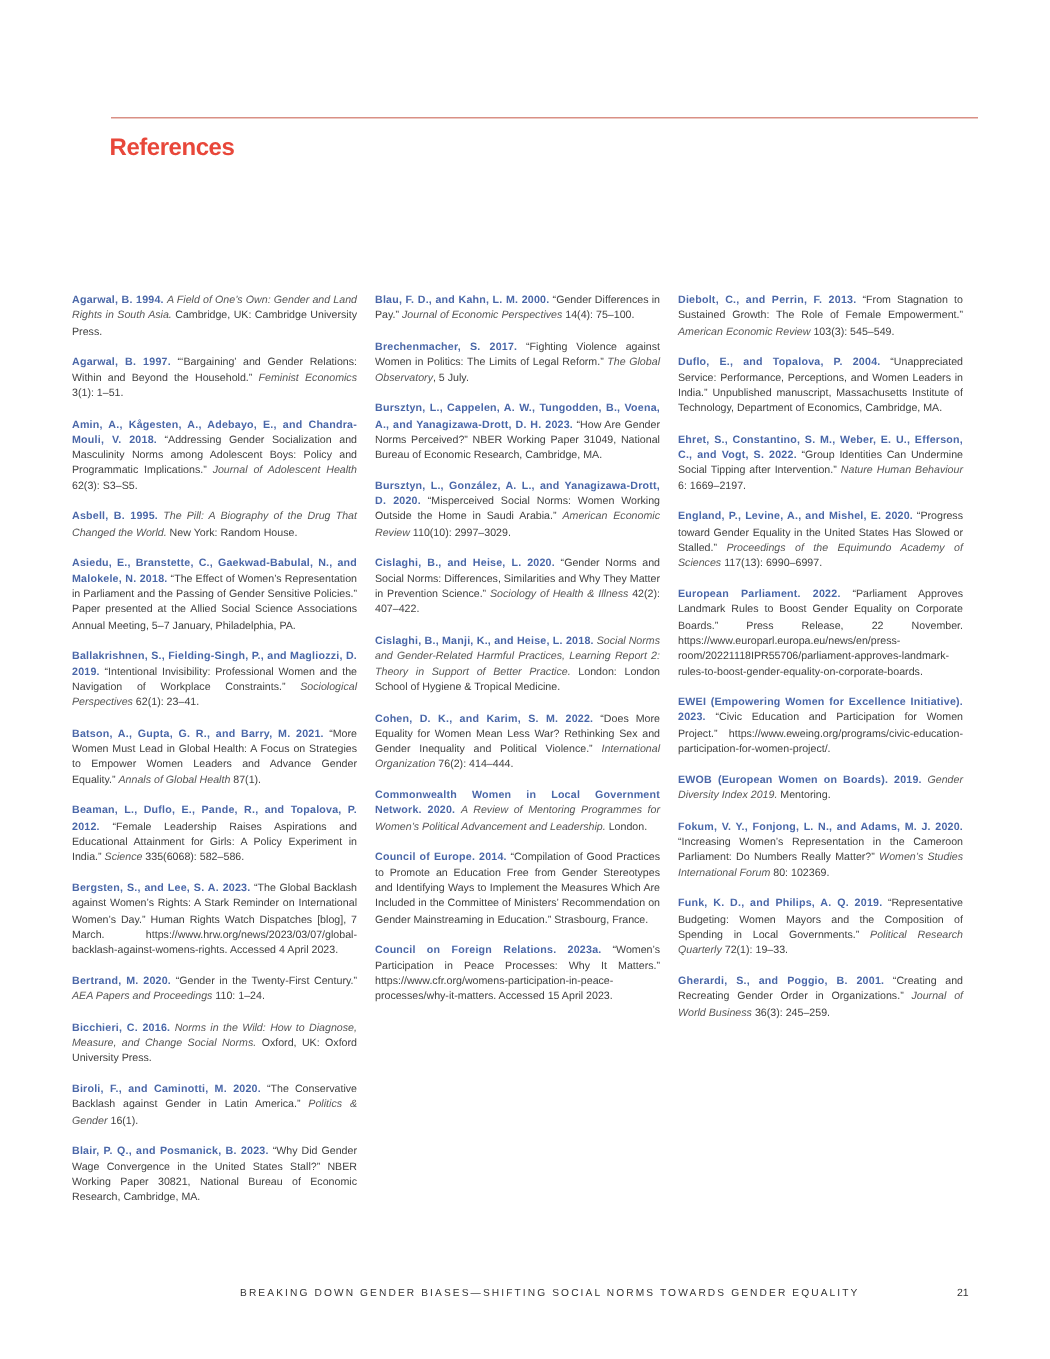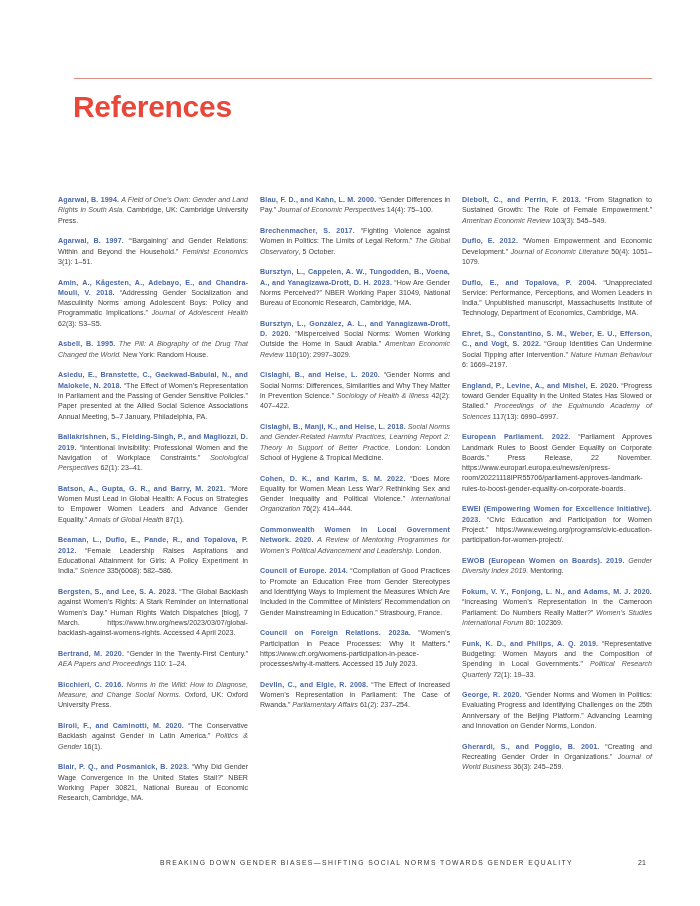--- a/index.html
+++ b/index.html
@@ -1,21 +1,21 @@
 <!DOCTYPE html>
 <html><head>
   <meta charset="utf-8">
   <style>
     html, body { margin:0; padding:0; background:#ffffff; }
     body { width:700px; height:906px; position:relative; overflow:hidden;
       font-family:"Liberation Sans", sans-serif; color:#3a3a3a; }
     .top-rule { position:absolute; left:74px; top:78px; width:578px; height:1px; background:#d99085; }
-    .title { position:absolute; left:73px; top:90px; margin:0; font-size:30px; font-weight:bold;
+    .title { position:absolute; left:73px; top:90px; margin:0; font-size:16px; font-weight:bold;
       color:#e8473a; letter-spacing:-0.3px; font-family:"Liberation Sans", sans-serif; }
-    .cols { position:absolute; left:58px; top:195px; width:594px; display:flex; gap:12px; }
+    .cols { position:absolute; left:48px; top:195px; width:594px; display:flex; gap:12px; }
     .col { width:190px; }
     .ref { font-size:7.1px; line-height:10.3px; text-align:justify; margin:0 0 10.4px 0; color:#3f3f3f; }
     .au { color:#4a67a8; font-weight:bold; letter-spacing:0.15px; }
     .it { font-style:italic; color:#555; }
     .footer { position:absolute; left:160px; top:859px; font-size:6.8px; letter-spacing:1.4px; color:#333; }
     .pageno { position:absolute; left:638px; top:859px; font-size:7px; color:#333; }
   </style>
 </head>
 <body>
 
@@ -33,41 +33,38 @@
       <p class="ref"><span class="au">Batson, A., Gupta, G. R., and Barry, M. 2021.</span><span> “More Women Must Lead in Global Health: A Focus on Strategies to Empower Women Leaders and Advance Gender Equality.” </span><span class="it">Annals of Global Health</span><span> 87(1).</span></p>
       <p class="ref"><span class="au">Beaman, L., Duflo, E., Pande, R., and Topalova, P. 2012.</span><span> “Female Leadership Raises Aspirations and Educational Attainment for Girls: A Policy Experiment in India.” </span><span class="it">Science</span><span> 335(6068): 582–586.</span></p>
       <p class="ref"><span class="au">Bergsten, S., and Lee, S. A. 2023.</span><span> “The Global Backlash against Women’s Rights: A Stark Reminder on International Women’s Day.” Human Rights Watch Dispatches [blog], 7 March. https://www.hrw.org/news/2023/03/07/global-backlash-against-womens-rights. Accessed 4 April 2023.</span></p>
       <p class="ref"><span class="au">Bertrand, M. 2020.</span><span> “Gender in the Twenty-First Century.” </span><span class="it">AEA Papers and Proceedings</span><span> 110: 1–24.</span></p>
       <p class="ref"><span class="au">Bicchieri, C. 2016.</span><span> </span><span class="it">Norms in the Wild: How to Diagnose, Measure, and Change Social Norms.</span><span> Oxford, UK: Oxford University Press.</span></p>
       <p class="ref"><span class="au">Biroli, F., and Caminotti, M. 2020.</span><span> “The Conservative Backlash against Gender in Latin America.” </span><span class="it">Politics &amp; Gender</span><span> 16(1).</span></p>
       <p class="ref"><span class="au">Blair, P. Q., and Posmanick, B. 2023.</span><span> “Why Did Gender Wage Convergence in the United States Stall?” NBER Working Paper 30821, National Bureau of Economic Research, Cambridge, MA.</span></p>
     </div>
   <div class="col">
       <p class="ref"><span class="au">Blau, F. D., and Kahn, L. M. 2000.</span><span> “Gender Differences in Pay.” </span><span class="it">Journal of Economic Perspectives</span><span> 14(4): 75–100.</span></p>
-      <p class="ref"><span class="au">Brechenmacher, S. 2017.</span><span> “Fighting Violence against Women in Politics: The Limits of Legal Reform.” </span><span class="it">The Global Observatory</span><span>, 5 October.</span></p>
+      <p class="ref"><span class="au">Brechenmacher, S. 2017.</span><span> “Fighting Violence against Women in Politics: The Limits of Legal Reform.” </span><span class="it">The Global Observatory</span><span>, 5 July.</span></p>
       <p class="ref"><span class="au">Bursztyn, L., Cappelen, A. W., Tungodden, B., Voena, A., and Yanagizawa-Drott, D. H. 2023.</span><span> “How Are Gender Norms Perceived?” NBER Working Paper 31049, National Bureau of Economic Research, Cambridge, MA.</span></p>
       <p class="ref"><span class="au">Bursztyn, L., González, A. L., and Yanagizawa-Drott, D. 2020.</span><span> “Misperceived Social Norms: Women Working Outside the Home in Saudi Arabia.” </span><span class="it">American Economic Review</span><span> 110(10): 2997–3029.</span></p>
       <p class="ref"><span class="au">Cislaghi, B., and Heise, L. 2020.</span><span> “Gender Norms and Social Norms: Differences, Similarities and Why They Matter in Prevention Science.” </span><span class="it">Sociology of Health &amp; Illness</span><span> 42(2): 407–422.</span></p>
       <p class="ref"><span class="au">Cislaghi, B., Manji, K., and Heise, L. 2018.</span><span> </span><span class="it">Social Norms and Gender-Related Harmful Practices, Learning Report 2: Theory in Support of Better Practice.</span><span> London: London School of Hygiene &amp; Tropical Medicine.</span></p>
       <p class="ref"><span class="au">Cohen, D. K., and Karim, S. M. 2022.</span><span> “Does More Equality for Women Mean Less War? Rethinking Sex and Gender Inequality and Political Violence.” </span><span class="it">International Organization</span><span> 76(2): 414–444.</span></p>
       <p class="ref"><span class="au">Commonwealth Women in Local Government Network. 2020.</span><span> </span><span class="it">A Review of Mentoring Programmes for Women’s Political Advancement and Leadership.</span><span> London.</span></p>
       <p class="ref"><span class="au">Council of Europe. 2014.</span><span> “Compilation of Good Practices to Promote an Education Free from Gender Stereotypes and Identifying Ways to Implement the Measures Which Are Included in the Committee of Ministers’ Recommendation on Gender Mainstreaming in Education.” Strasbourg, France.</span></p>
-      <p class="ref"><span class="au">Council on Foreign Relations. 2023a.</span><span> “Women’s Participation in Peace Processes: Why It Matters.” https://www.cfr.org/womens-participation-in-peace-processes/why-it-matters. Accessed 15 July 2023.</span></p>
-      <p class="ref"><span class="au">Devlin, C., and Elgie, R. 2008.</span><span> “The Effect of Increased Women’s Representation in Parliament: The Case of Rwanda.” </span><span class="it">Parliamentary Affairs</span><span> 61(2): 237–254.</span></p>
+      <p class="ref"><span class="au">Council on Foreign Relations. 2023a.</span><span> “Women’s Participation in Peace Processes: Why It Matters.” https://www.cfr.org/womens-participation-in-peace-processes/why-it-matters. Accessed 15 April 2023.</span></p>
     </div>
   <div class="col">
       <p class="ref"><span class="au">Diebolt, C., and Perrin, F. 2013.</span><span> “From Stagnation to Sustained Growth: The Role of Female Empowerment.” </span><span class="it">American Economic Review</span><span> 103(3): 545–549.</span></p>
-      <p class="ref"><span class="au">Duflo, E. 2012.</span><span> “Women Empowerment and Economic Development.” </span><span class="it">Journal of Economic Literature</span><span> 50(4): 1051–1079.</span></p>
       <p class="ref"><span class="au">Duflo, E., and Topalova, P. 2004.</span><span> “Unappreciated Service: Performance, Perceptions, and Women Leaders in India.” Unpublished manuscript, Massachusetts Institute of Technology, Department of Economics, Cambridge, MA.</span></p>
       <p class="ref"><span class="au">Ehret, S., Constantino, S. M., Weber, E. U., Efferson, C., and Vogt, S. 2022.</span><span> “Group Identities Can Undermine Social Tipping after Intervention.” </span><span class="it">Nature Human Behaviour</span><span> 6: 1669–2197.</span></p>
       <p class="ref"><span class="au">England, P., Levine, A., and Mishel, E. 2020.</span><span> “Progress toward Gender Equality in the United States Has Slowed or Stalled.” </span><span class="it">Proceedings of the Equimundo Academy of Sciences</span><span> 117(13): 6990–6997.</span></p>
       <p class="ref"><span class="au">European Parliament. 2022.</span><span> “Parliament Approves Landmark Rules to Boost Gender Equality on Corporate Boards.” Press Release, 22 November. https://www.europarl.europa.eu/news/en/press-room/20221118IPR55706/parliament-approves-landmark-rules-to-boost-gender-equality-on-corporate-boards.</span></p>
       <p class="ref"><span class="au">EWEI (Empowering Women for Excellence Initiative). 2023.</span><span> “Civic Education and Participation for Women Project.” https://www.eweing.org/programs/civic-education-participation-for-women-project/.</span></p>
       <p class="ref"><span class="au">EWOB (European Women on Boards). 2019.</span><span> </span><span class="it">Gender Diversity Index 2019.</span><span> Mentoring.</span></p>
       <p class="ref"><span class="au">Fokum, V. Y., Fonjong, L. N., and Adams, M. J. 2020.</span><span> “Increasing Women’s Representation in the Cameroon Parliament: Do Numbers Really Matter?” </span><span class="it">Women’s Studies International Forum</span><span> 80: 102369.</span></p>
       <p class="ref"><span class="au">Funk, K. D., and Philips, A. Q. 2019.</span><span> “Representative Budgeting: Women Mayors and the Composition of Spending in Local Governments.” </span><span class="it">Political Research Quarterly</span><span> 72(1): 19–33.</span></p>
-      <p class="ref"><span class="au">George, R. 2020.</span><span> “Gender Norms and Women in Politics: Evaluating Progress and Identifying Challenges on the 25th Anniversary of the Beijing Platform.” Advancing Learning and Innovation on Gender Norms, London.</span></p>
       <p class="ref"><span class="au">Gherardi, S., and Poggio, B. 2001.</span><span> “Creating and Recreating Gender Order in Organizations.” </span><span class="it">Journal of World Business</span><span> 36(3): 245–259.</span></p>
     </div>
 </div>
 
 <div class="footer">BREAKING DOWN GENDER BIASES—SHIFTING SOCIAL NORMS TOWARDS GENDER EQUALITY</div>
 <div class="pageno">21</div>
 
 </body></html>

